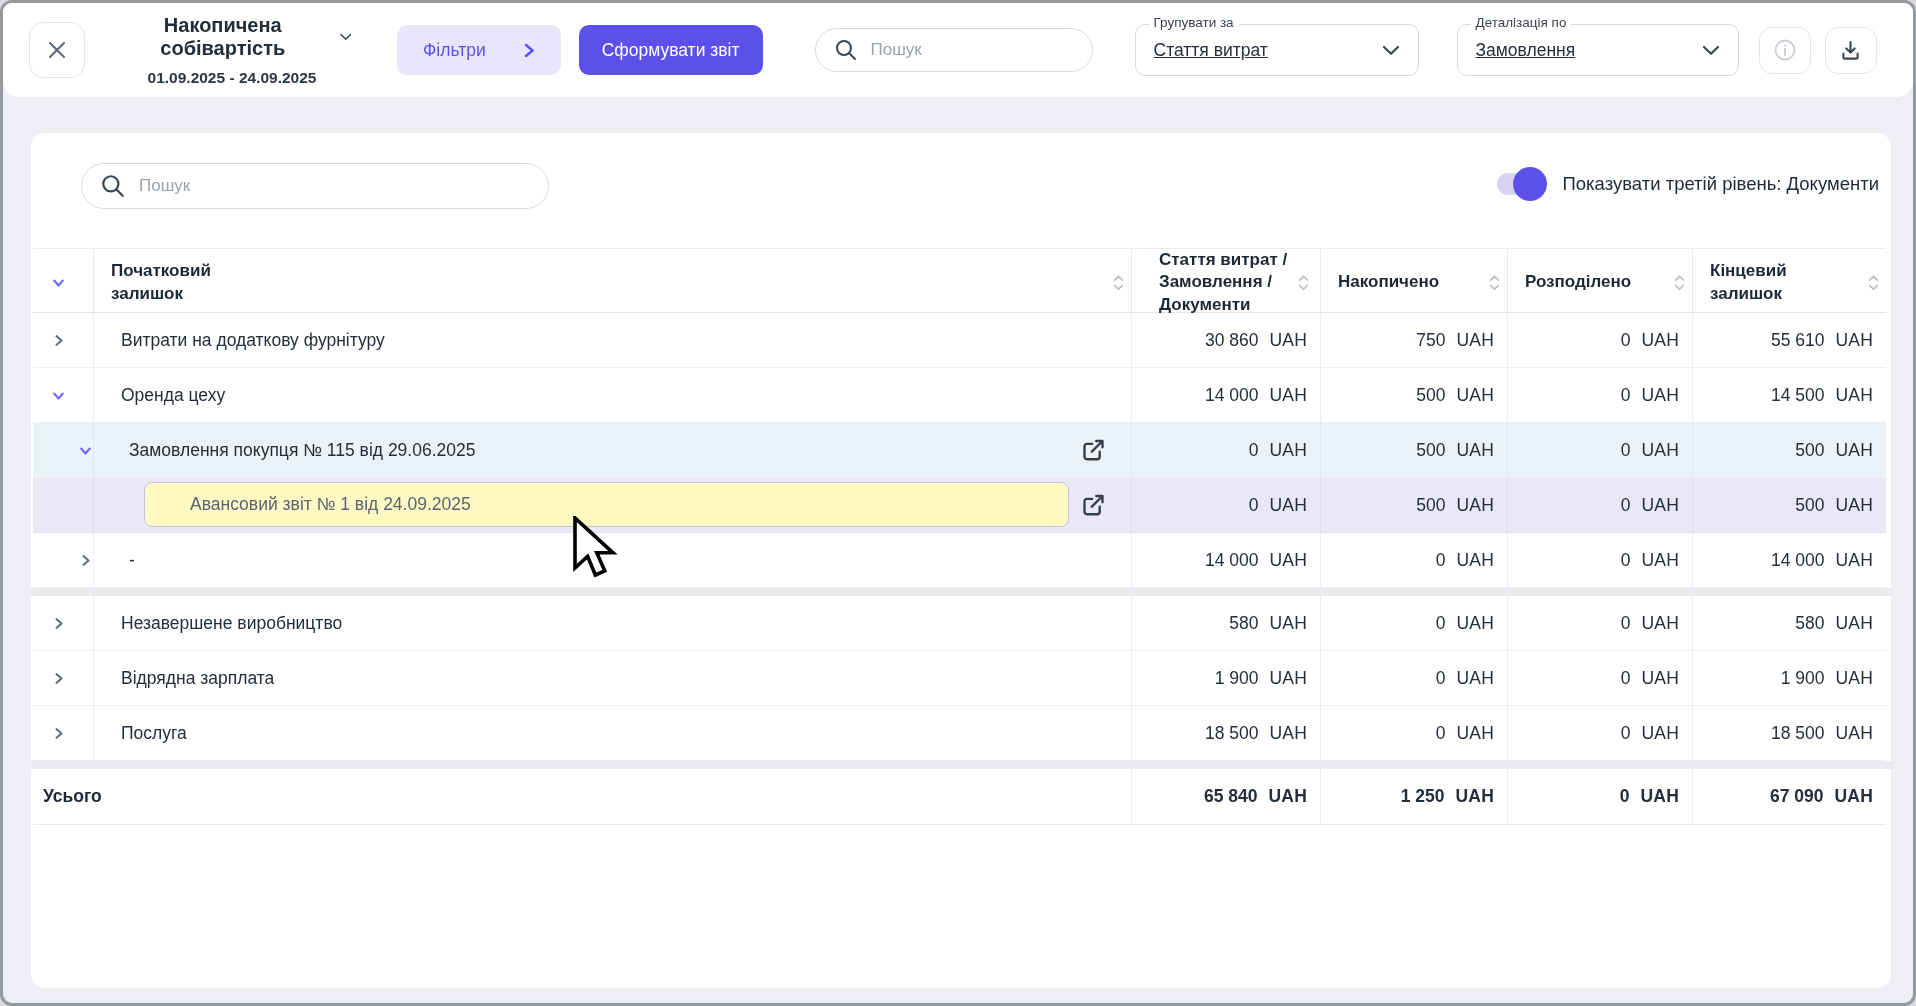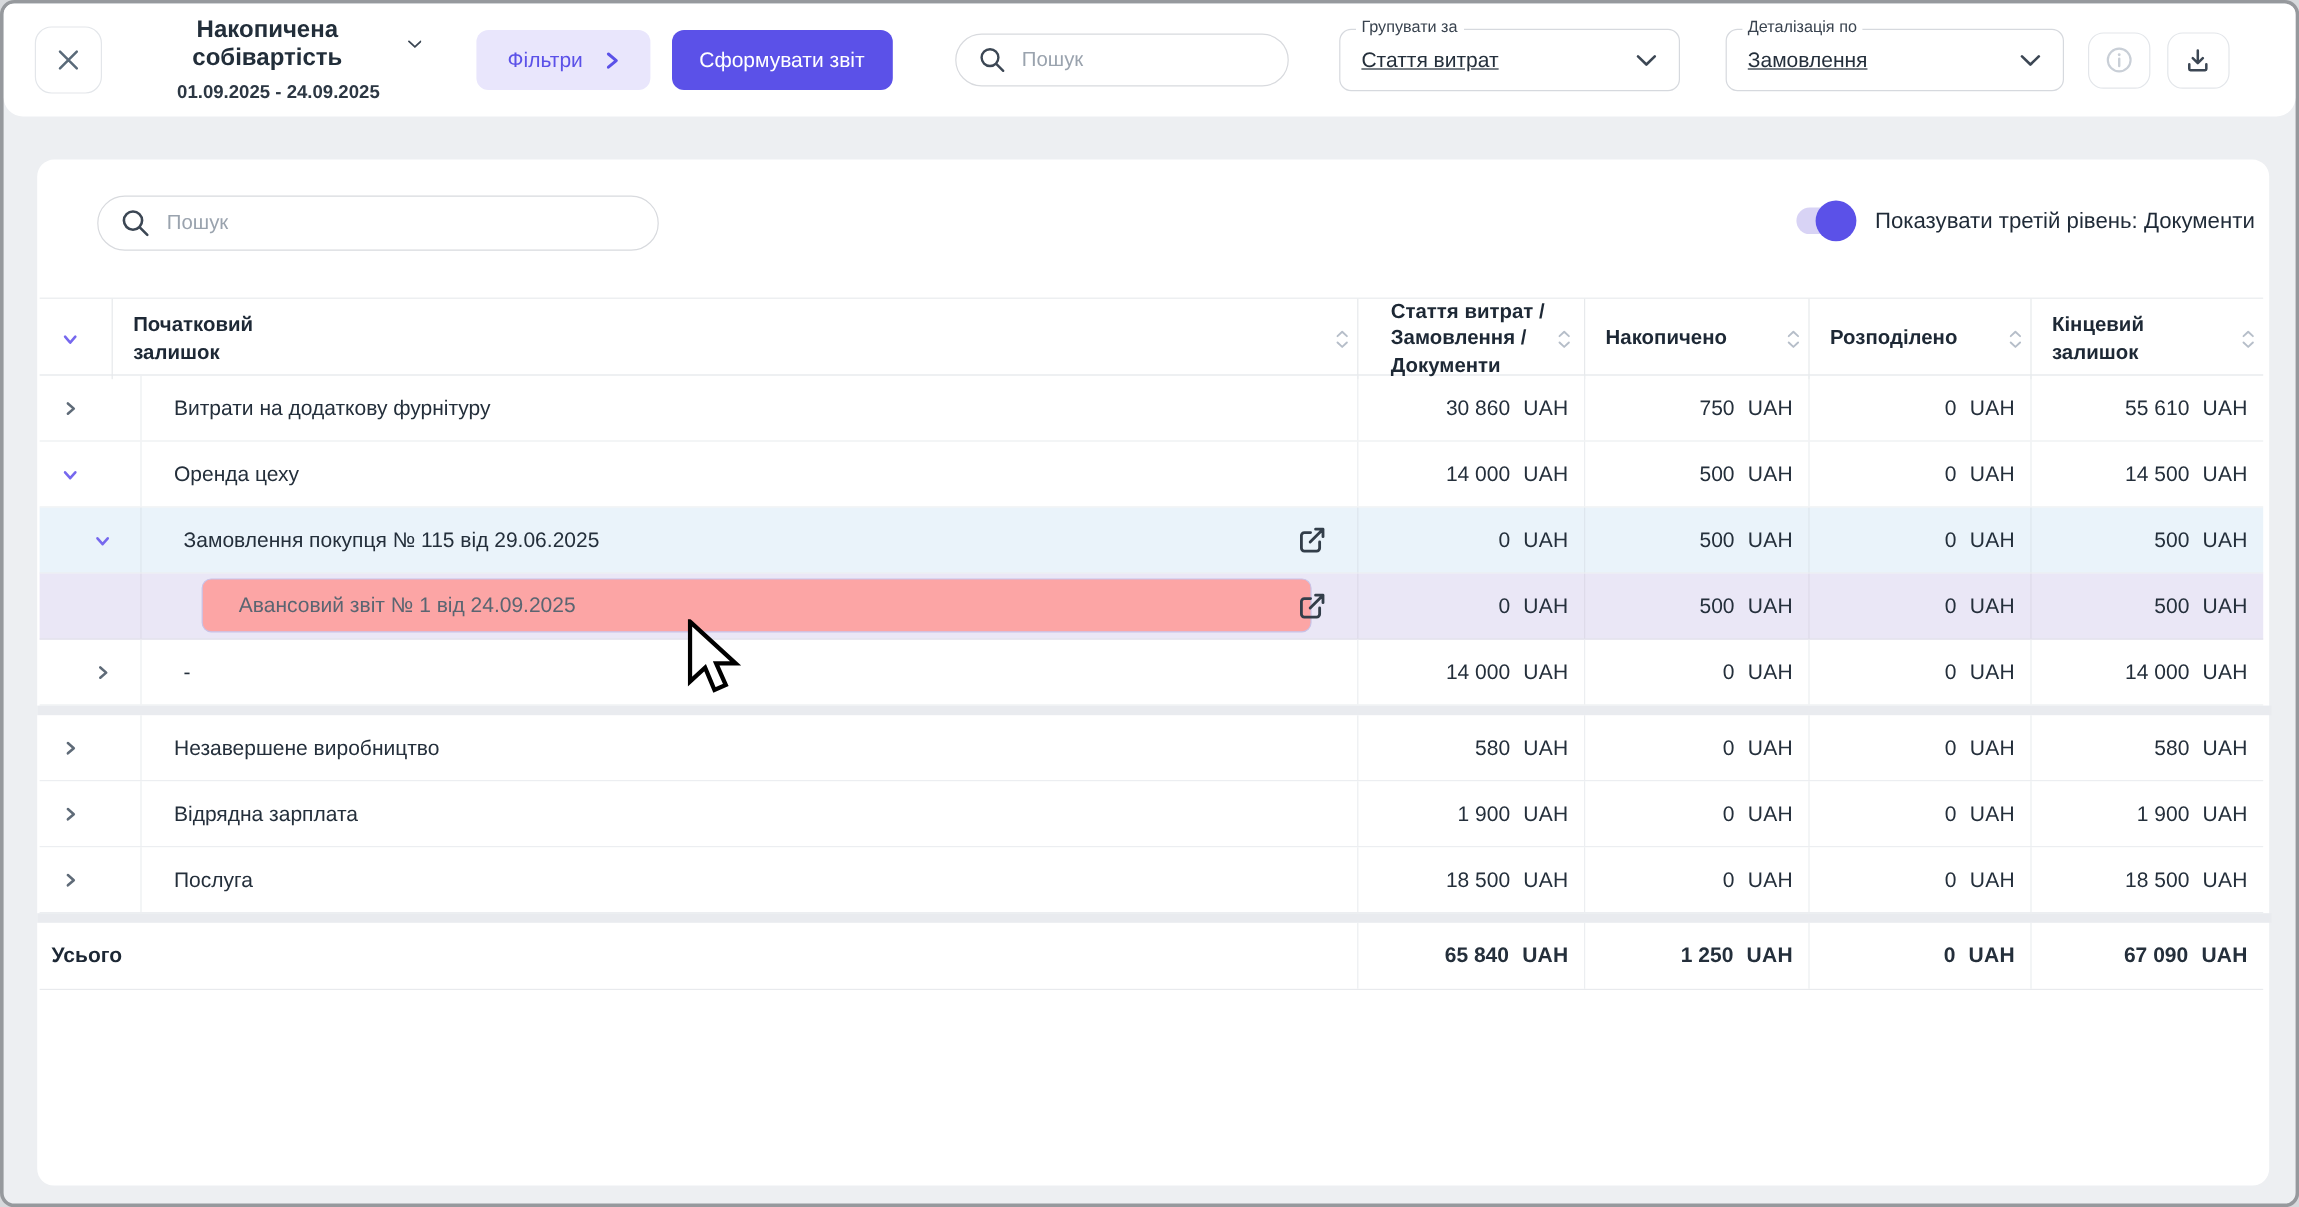--- a/index.html
+++ b/index.html
@@ -12,21 +12,21 @@
   
   .topbar { position:absolute; left:0; top:0; width:100%; height:94px; background:#fff;
             border-radius:0 0 16px 16px; display:flex; align-items:center; padding:0 20px 0 26px; }
   .icon-btn { display:flex; align-items:center; justify-content:center; background:#fff;
               border:1px solid #e3e6ea; border-radius:14px; cursor:pointer; }
   .close-btn { width:56px; height:56px; }
   .title-block { margin-left:28px; width:238px; text-align:center; }
   .title-row { display:flex; align-items:center; justify-content:center; gap:7px;
                font-size:20px; font-weight:700; color:#222e3a; cursor:pointer; }
   .date-range { margin-top:9px; font-size:15.5px; font-weight:700; color:#2c3743; }
-  .filters-btn { margin-left:46px; height:50px; padding:0 26px; display:flex; align-items:center; gap:19px;
+  .filters-btn { margin-left:46px; height:50px; padding:0 26px; display:flex; align-items:center; gap:38px;
                  background:#e9e6fc; border:none; border-radius:10px; color:#5b51e8;
                  font-size:17.5px; font-family:inherit; cursor:pointer; }
   .generate-btn { margin-left:18px; height:50px; padding:0 23px; background:#5b51e8; border:none;
                   border-radius:10px; color:#fff; font-size:17.5px; font-family:inherit; cursor:pointer; }
   .search-box { display:flex; align-items:center; gap:13px; background:#fff;
                 border:1px solid #d8dade; border-radius:23px; padding:0 18px; }
   .topbar .search-box { margin-left:52px; width:278px; height:44px; }
   .search-box input { border:none; outline:none; flex:1; min-width:0; font-size:17px;
                       font-family:inherit; color:#242f3b; background:transparent; }
   .search-box input::placeholder { color:#9aa3ae; }
@@ -64,27 +64,27 @@
   .thead .bordered { border-left:1px solid #e7e9ec; }
   .group-gap { height:8px; background:#e9ebef; margin:0 -7px 0 -2px; }
 
   .expander-cell { padding-left:18px; cursor:pointer; }
   .lv2 .expander-cell { padding-left:45px; }
   .chev { flex:0 0 auto; }
   .chev.collapsed { color:#5f6b78; }
   .chev.expanded  { color:#7668ee; transform:rotate(90deg); }
   .thead .chev { color:#7668ee; transform:rotate(90deg); cursor:pointer; }
 
-  .name-cell { padding-left:27px;margin-left:24px; }
+  .name-cell { padding-left:27px; }
   .lv2 .name-cell { padding-left:35px; }
   .lv3 .name-cell { padding-left:0; }
   .row-name { font-size:17.5px; color:#242f3b; }
   .lv3 .row-name { position:absolute; left:50px; top:4px; bottom:5px; width:925px;
-                   background:#fca5a5; border:1px solid #c8c2e7; border-radius:8px;
-                   display:flex; align-items:center; padding-left:30px; color:#5a6571; }
+                   background:#fef9c3; border:1px solid #c8c2e7; border-radius:8px;
+                   display:flex; align-items:center; padding-left:45px; color:#5a6571; }
   .ext { position:absolute; right:24px; top:50%; transform:translateY(-50%); cursor:pointer; color:#333e4a; }
 
   .num { justify-content:flex-end; padding-right:13px; gap:11px; font-size:17.5px; }
   .num .uah { letter-spacing:.2px; }
 
   .head-label { font-size:17px; font-weight:700; color:#1d2835; line-height:1.32; }
   .name-head { padding-left:27px; }
   .name-head .sort { margin-left:auto; margin-right:10px; }
   .num-head { padding-left:17px; padding-right:6px; }
   .num-head .head-label { max-width:120px; }

